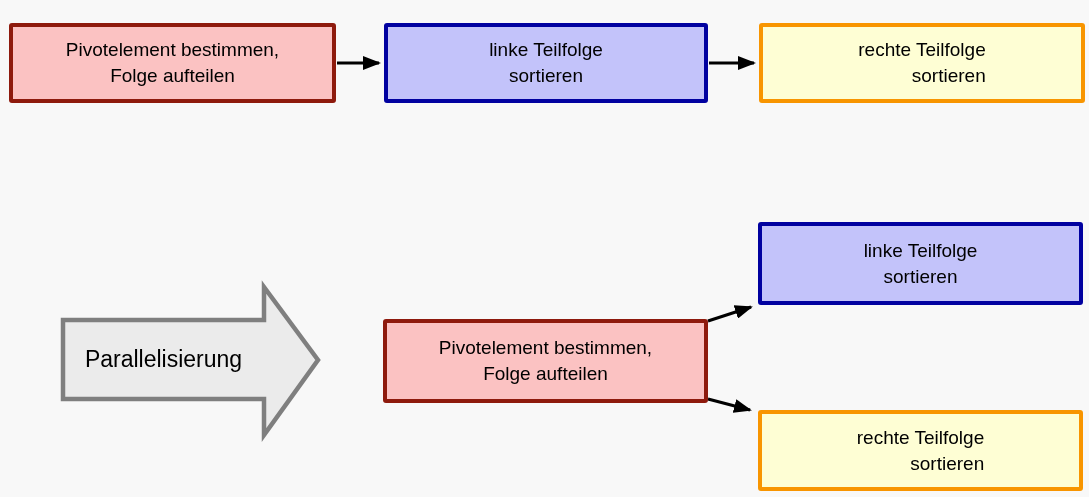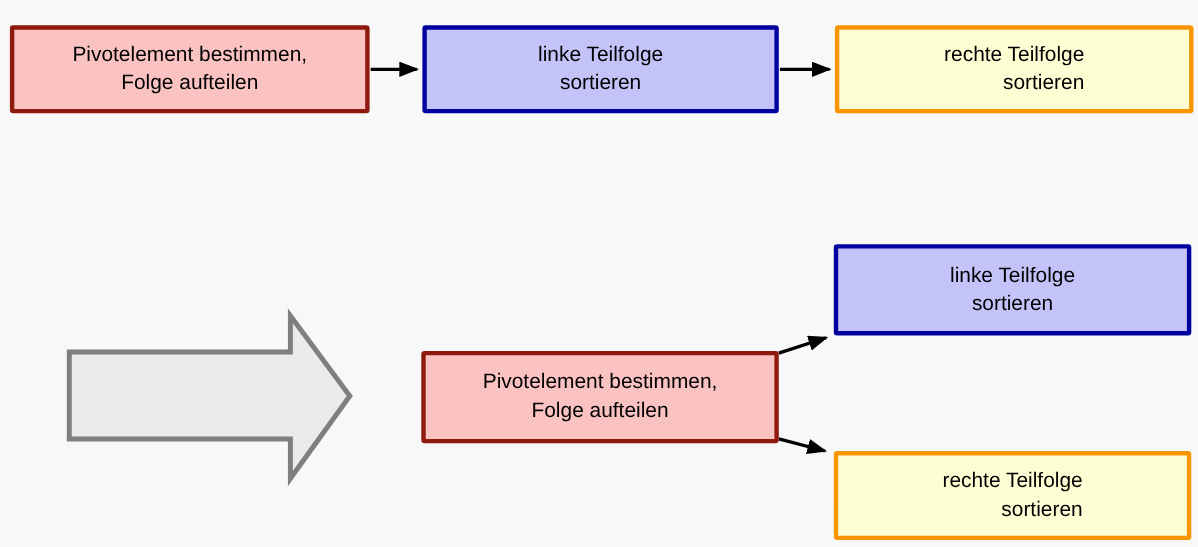--- a/index.html
+++ b/index.html
@@ -83,20 +83,21 @@
 
   <div class="box box-pivot seq-pivot">Pivotelement bestimmen,
 Folge aufteilen</div>
 
   <div class="box box-left seq-left">linke Teilfolge
 sortieren</div>
 
   <div class="box box-right seq-right">rechte Teilfolge
 sortieren</div>
 
+  <div class="big-arrow-label">Parallelisierung</div>
 
   <div class="box box-pivot par-pivot">Pivotelement bestimmen,
 Folge aufteilen</div>
 
   <div class="box box-left par-left">linke Teilfolge
 sortieren</div>
 
   <div class="box box-right par-right">rechte Teilfolge
 sortieren</div>
 

